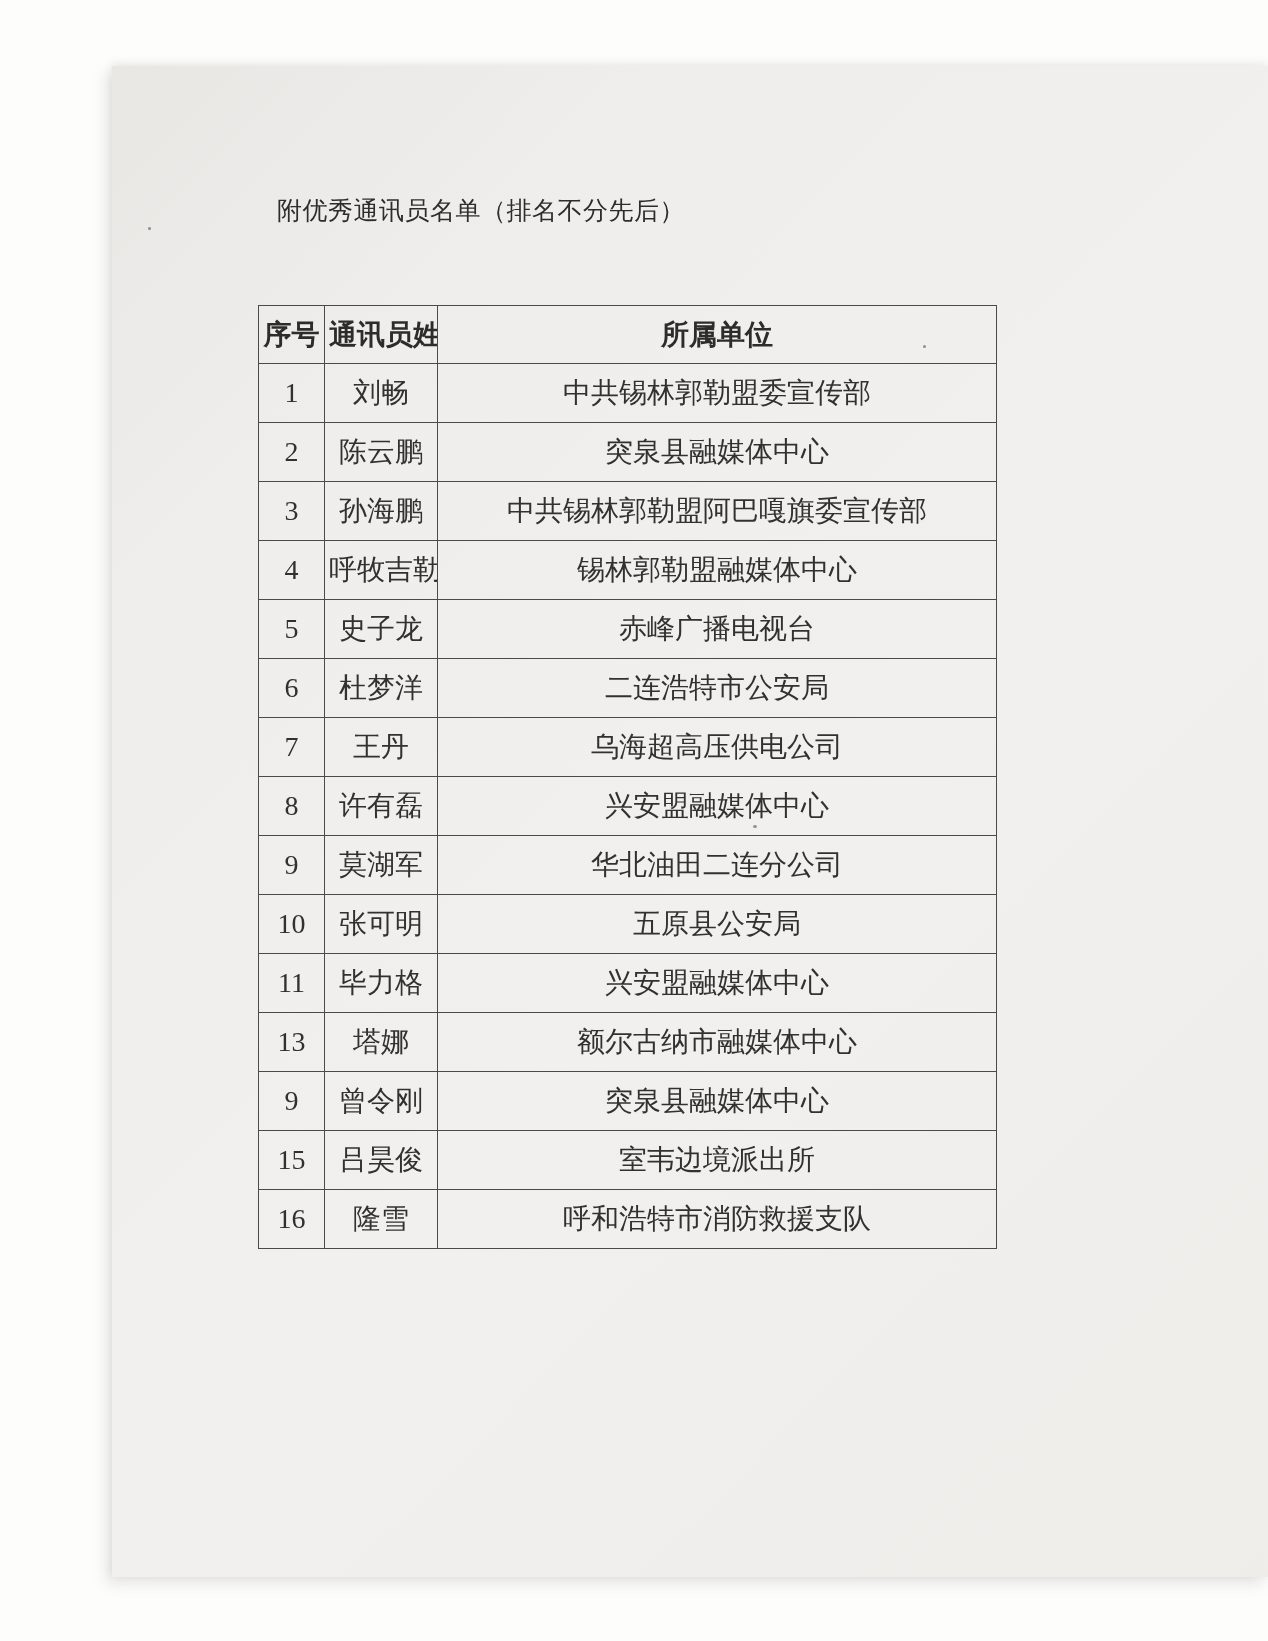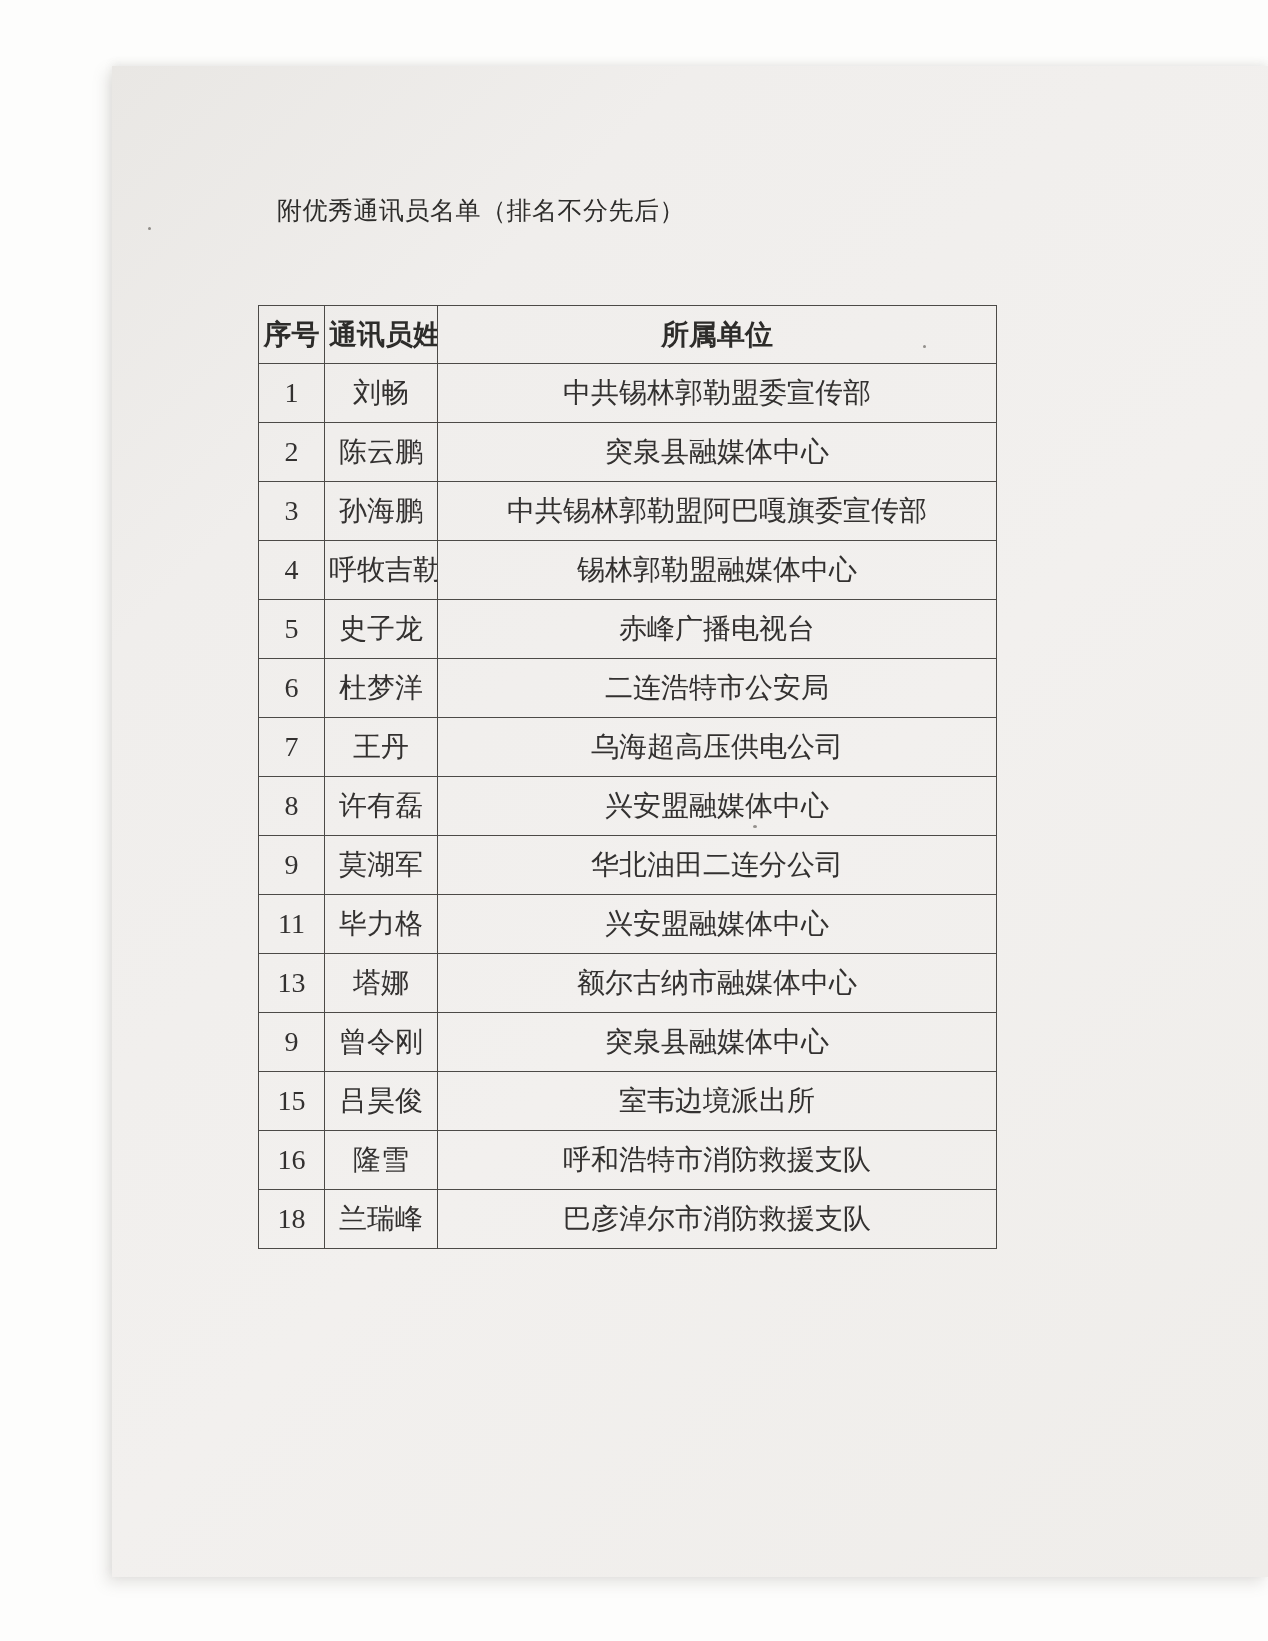--- a/index.html
+++ b/index.html
@@ -128,20 +128,25 @@
             <td class="cell-index cell-no">8</td>
             <td class="cell-name">许有磊</td>
             <td class="cell-unit">兴安盟融媒体中心</td>
           </tr>
           <tr>
             <td class="cell-index cell-no">9</td>
             <td class="cell-name">莫湖军</td>
             <td class="cell-unit">华北油田二连分公司</td>
           </tr>
           <tr>
+            <td class="cell-index cell-no">10</td>
+            <td class="cell-name">张可明</td>
+            <td class="cell-unit">五原县公安局</td>
+          </tr>
+          <tr>
             <td class="cell-index cell-no">11</td>
             <td class="cell-name">毕力格</td>
             <td class="cell-unit">兴安盟融媒体中心</td>
           </tr>
           <tr>
             <td class="cell-index cell-no">13</td>
             <td class="cell-name">塔娜</td>
             <td class="cell-unit">额尔古纳市融媒体中心</td>
           </tr>
           <tr>
@@ -152,25 +157,20 @@
           <tr>
             <td class="cell-index cell-no">15</td>
             <td class="cell-name">吕昊俊</td>
             <td class="cell-unit">室韦边境派出所</td>
           </tr>
           <tr>
             <td class="cell-index cell-no">16</td>
             <td class="cell-name">隆雪</td>
             <td class="cell-unit">呼和浩特市消防救援支队</td>
           </tr>
-          <tr>
-            <td class="cell-index cell-no">18</td>
-            <td class="cell-name">兰瑞峰</td>
-            <td class="cell-unit">巴彦淖尔市消防救援支队</td>
-          </tr>
         </tbody>
     </table>
 
     <div class="speck s1"></div>
     <div class="speck s2"></div>
     <div class="speck s3"></div>
   </div>
 </div>
 
 </body></html>

